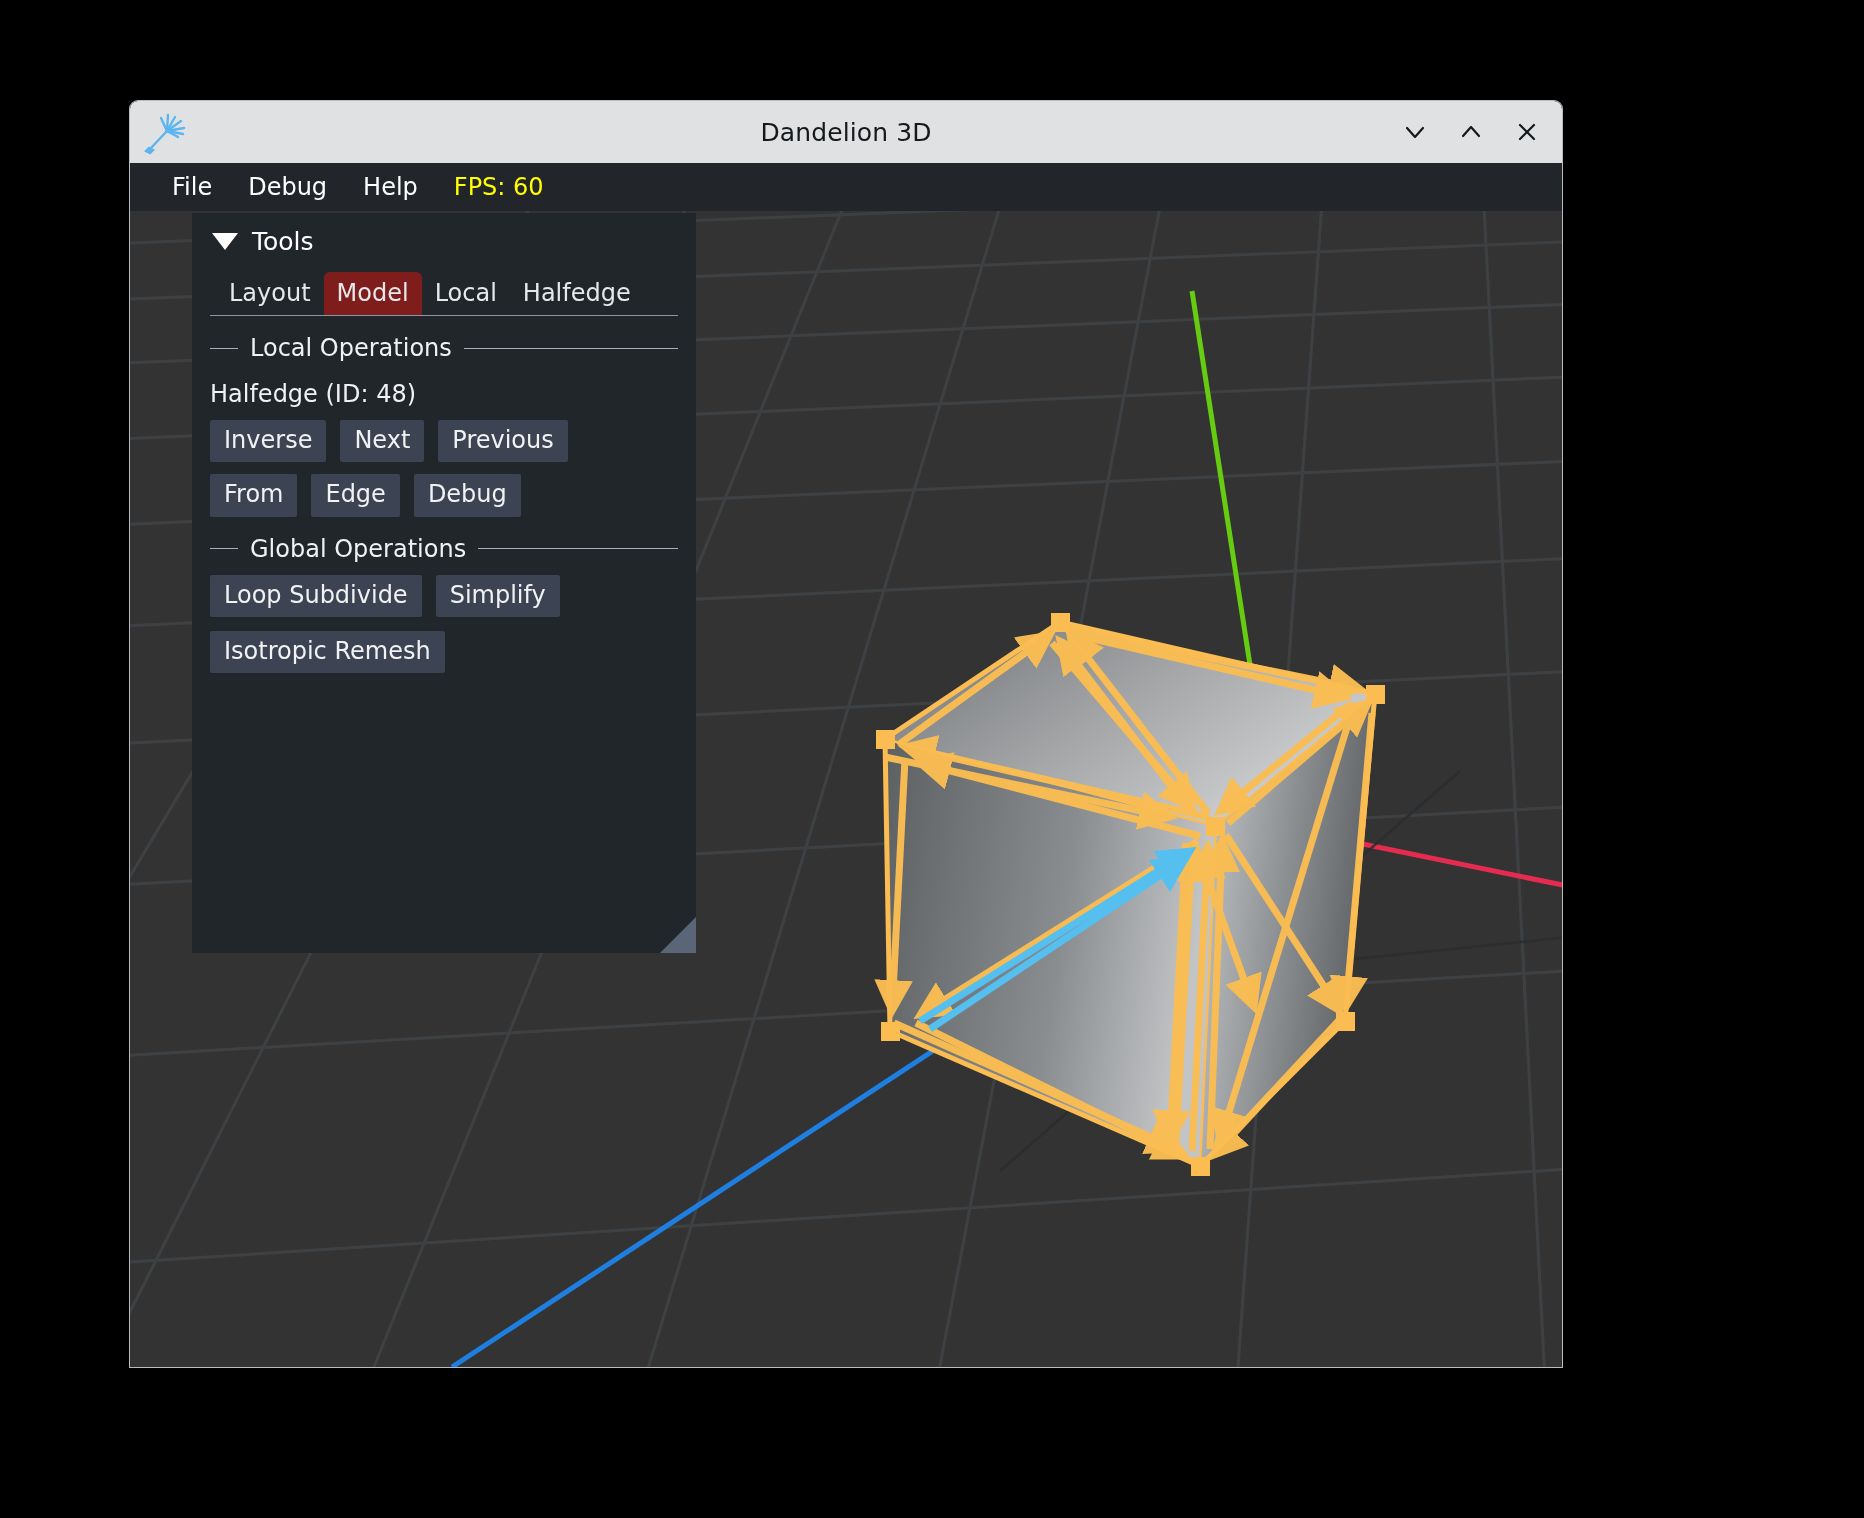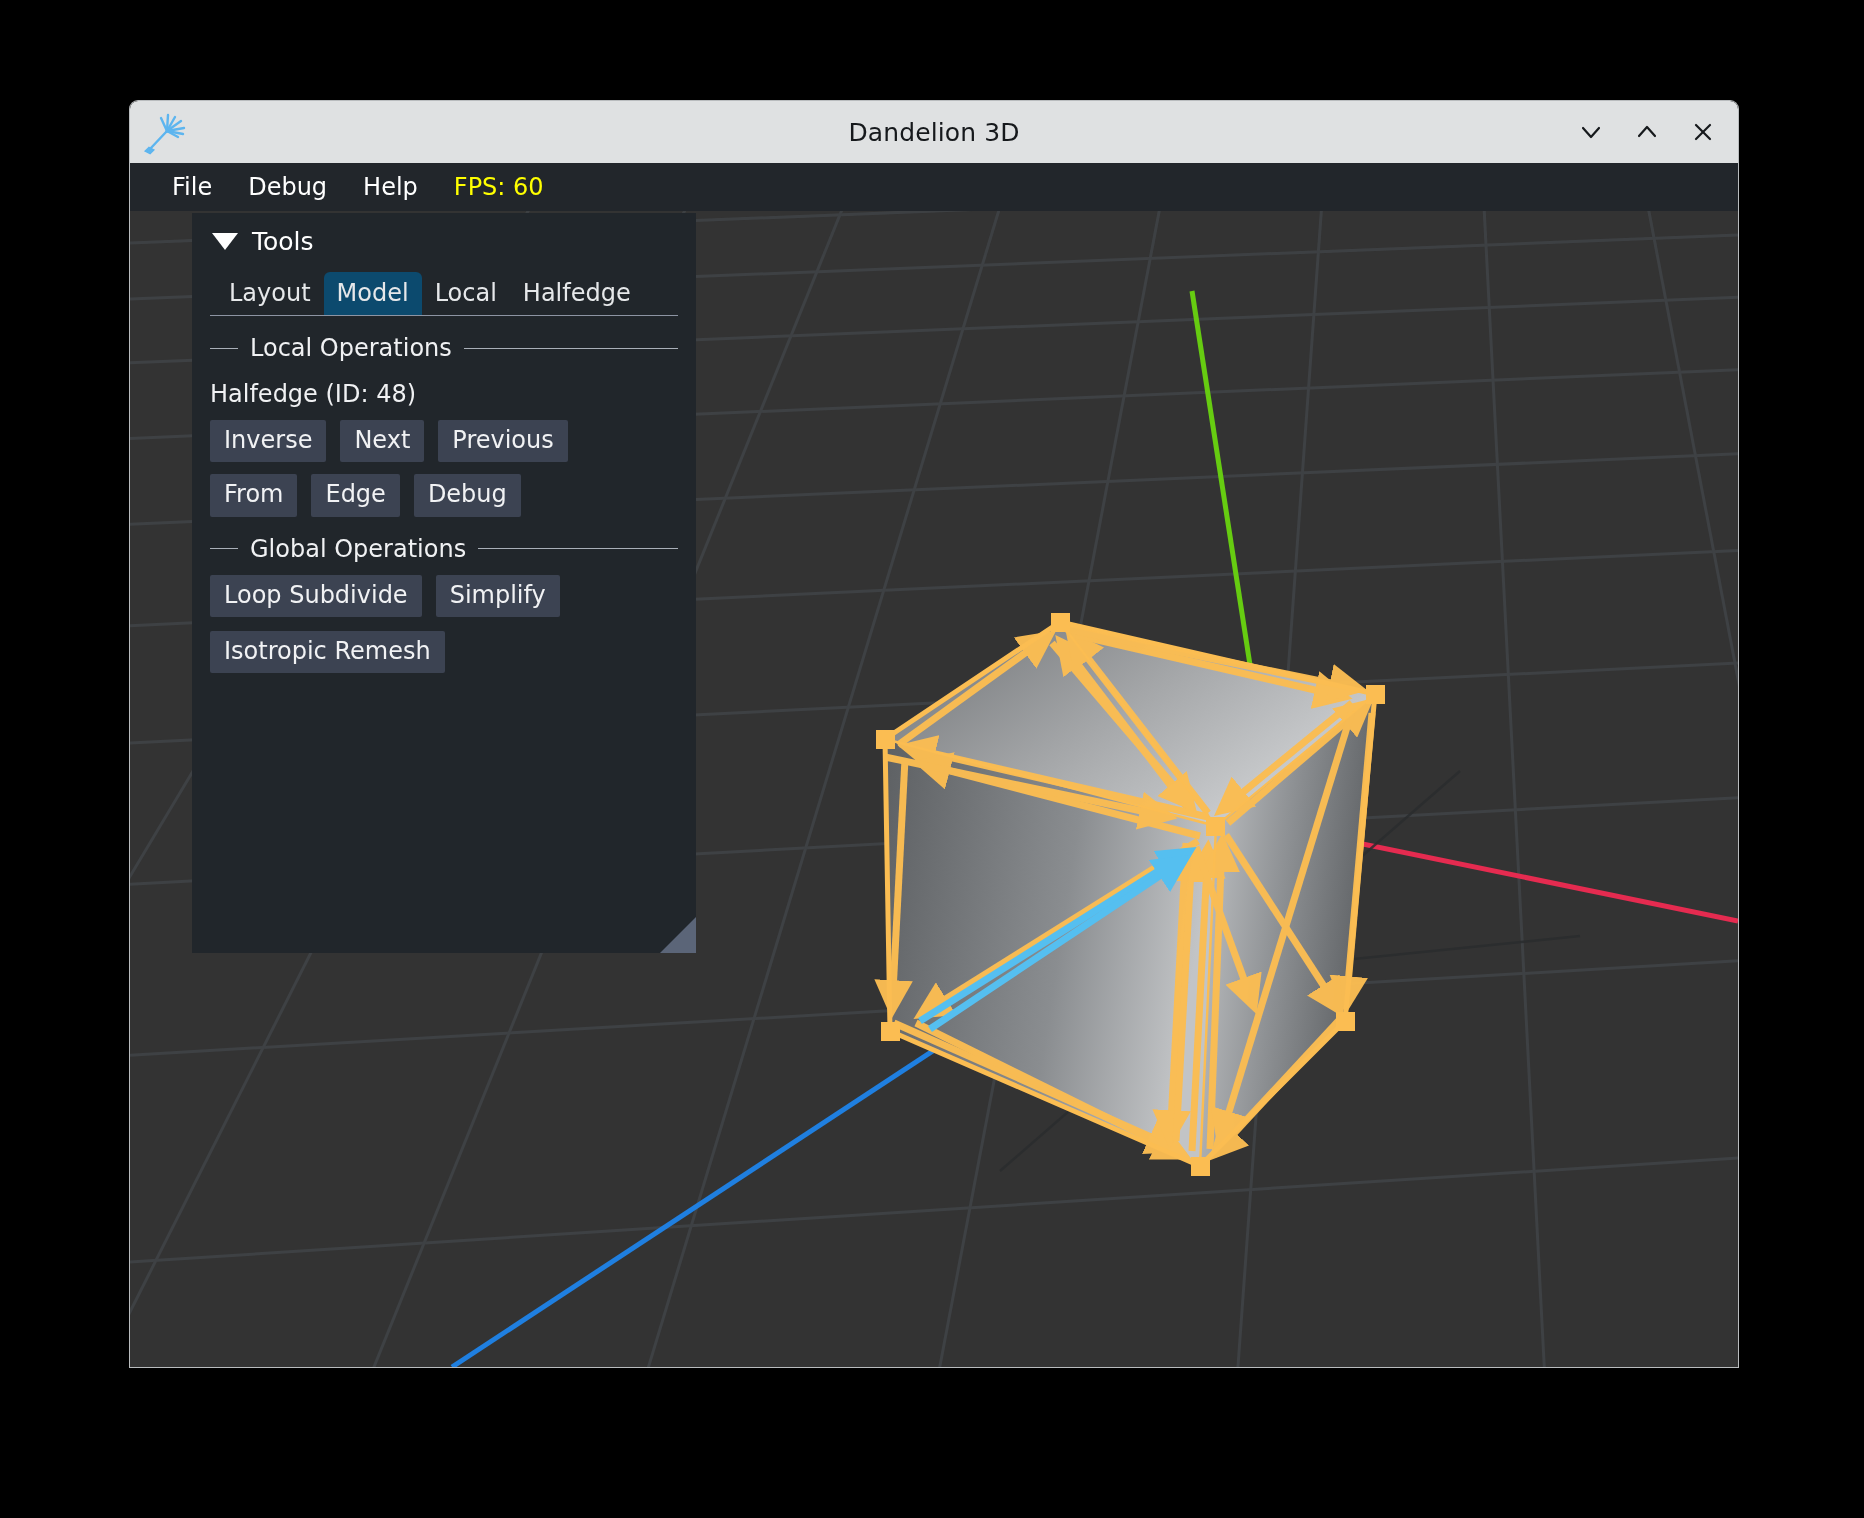--- a/index.html
+++ b/index.html
@@ -17,21 +17,21 @@
     width: 1864px;
     height: 1518px;
     background: #000000;
   }
 
   
   .window {
     position: absolute;
     left: 130px;
     top: 101px;
-    width: 1608px;
+    width: 1432px;
     height: 1266px;
     border-radius: 8px 8px 0 0;
     background: #2e2e2e;
     box-shadow: 0 0 0 1px #b9bcbe;
     overflow: hidden;
   }
 
   .titlebar {
     position: relative;
     height: 62px;
@@ -154,21 +154,21 @@
   }
   .tab {
     font-size: 24px;
     color: #e6e8ea;
     padding: 7px 13px 8px 13px;
     cursor: pointer;
     border-radius: 6px 6px 0 0;
     white-space: nowrap;
   }
   .tab.active {
-    background: #0c4a6e;
+    background: #7f1d1d;
   }
   .tabs-underline {
     height: 1px;
     background: #8d94a3;
     margin: 0 18px 0 18px;
   }
 
   .section-head {
     display: flex;
     align-items: center;

